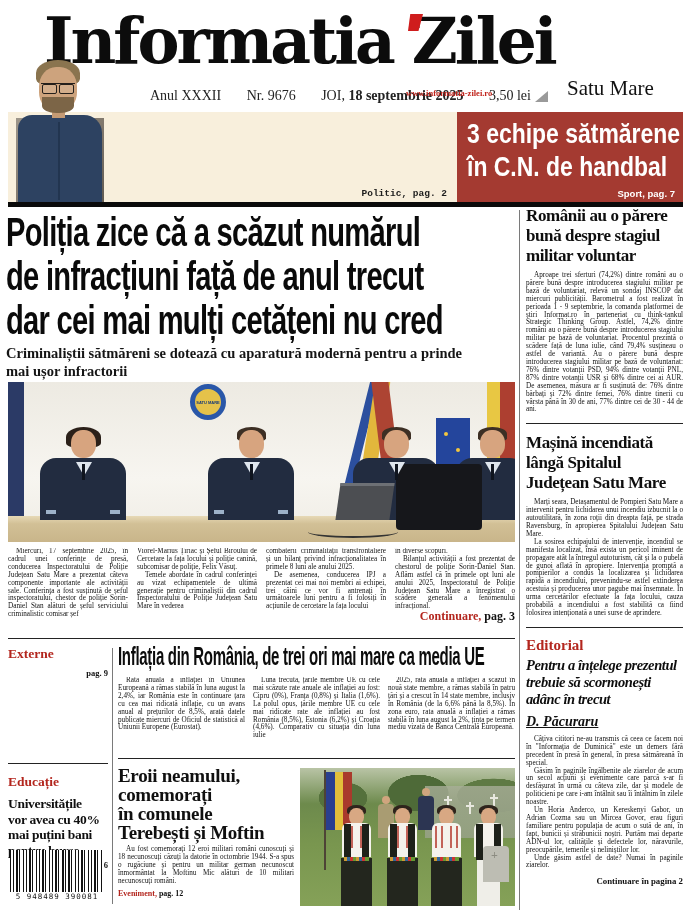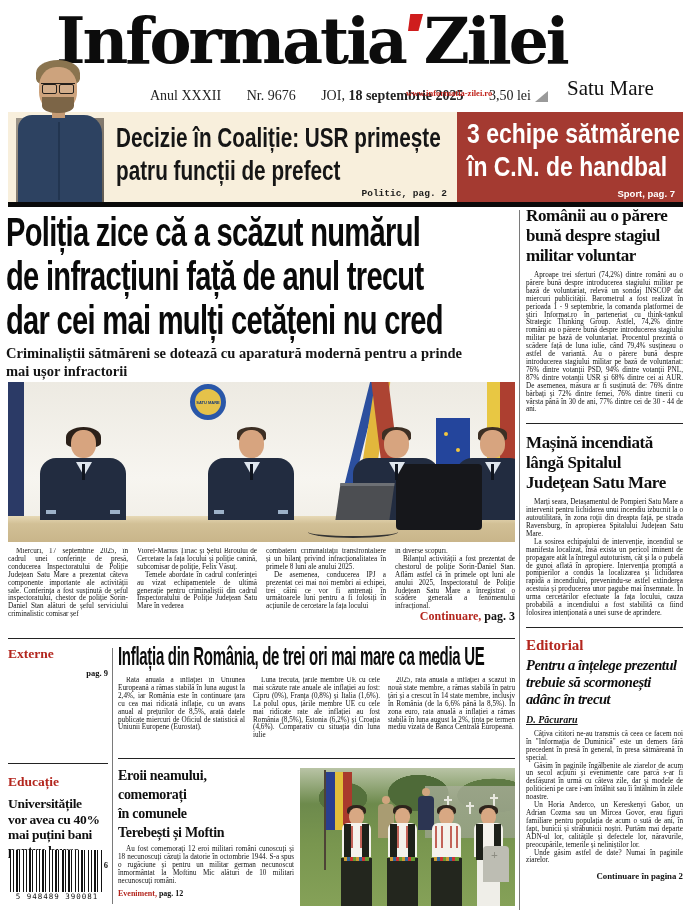--- a/index.html
+++ b/index.html
@@ -1,21 +1,21 @@
 <!DOCTYPE html>
 <html><head>
 <meta charset="utf-8">
 <style>
   html,body{margin:0;padding:0;background:#e8e8e8;}
   #page{position:relative;width:691px;height:912px;background:#fff;margin:0 auto;overflow:hidden;
         font-family:"Liberation Serif",serif;color:#111;}
   .abs{position:absolute;}
 
   
-  .mast-title{left:56px;top:4px;font-family:"DejaVu Serif",serif;font-weight:bold;
+  .mast-title{left:44px;top:4px;font-family:"DejaVu Serif",serif;font-weight:bold;
               font-size:63px;letter-spacing:-3px;color:#0c0c0c;white-space:nowrap;}
   .mast-accent{left:408px;top:14px;width:15px;height:17px;background:#cf1d1d;
                clip-path:polygon(15% 0,100% 0,70% 100%,0 100%);}
   .dateline{left:150px;top:88px;font-size:14px;color:#222;white-space:nowrap;}
   .dateline b{font-weight:bold;}
   .dl-sep{display:inline-block;width:22px;}
   .price-tri{display:inline-block;width:0;height:0;border-left:13px solid transparent;
              border-bottom:11px solid #9a9a9a;vertical-align:-2px;margin-left:4px;}
   .website{left:406px;top:88px;font-size:8.5px;font-weight:bold;color:#c0241c;}
   .edition{left:567px;top:76px;font-size:21px;color:#111;}
@@ -116,21 +116,21 @@
   
   .inflation{left:118px;top:642px;width:397px;}
   .inf-title{font-family:"Liberation Sans",sans-serif;font-weight:700;font-size:25px;color:#0c0c0c;
              white-space:nowrap;transform:scaleX(.60);transform-origin:0 50%;letter-spacing:-.5px;}
   .inf-cols{display:flex;gap:8px;margin-top:6px;height:74px;overflow:hidden;}
   .inf-cols .col{flex:1;font-size:7.2px;line-height:7.9px;text-align:justify;}
   .h2r{left:118px;top:758px;width:397px;}
 
   
   .heroes-text{left:118px;top:766px;width:176px;}
-  .heroes-text .ln{font-weight:bold;font-size:14px;line-height:19px;color:#101010;white-space:nowrap;letter-spacing:-.3px;}
+  .heroes-text .ln{font-weight:bold;font-size:19px;line-height:19px;color:#101010;white-space:nowrap;letter-spacing:-.3px;}
   .heroes-body{font-size:7.2px;line-height:7.9px;text-align:justify;margin-top:4px;}
   .heroes-kick{font-weight:bold;font-size:8px;margin-top:3px;}
 
   .photo2{left:300px;top:768px;width:215px;height:138px;overflow:hidden;
           background:linear-gradient(#b9c4a6 0,#6d8a4c 26%,#79964f 55%,#85a158 100%);}
   .p2-trees{position:absolute;left:0;top:0;width:215px;height:50px;
       background:radial-gradient(40px 26px at 20% 60%,#55713c 60%,transparent 61%),
                  radial-gradient(50px 30px at 55% 50%,#4e6a38 60%,transparent 61%),
                  radial-gradient(60px 28px at 90% 55%,#5f7a44 60%,transparent 61%);}
   .p2-cem{position:absolute;right:0;top:18px;width:90px;height:52px;background:linear-gradient(#a8ae98,#9aa38c);opacity:.8;}
@@ -158,21 +158,21 @@
   .p2-grave:after{content:"+";position:absolute;left:8px;top:2px;color:#8c8c82;font-size:12px;font-weight:bold;}
 
   
   .rcol{left:526px;top:206px;width:157px;height:706px;overflow:hidden;}
   .r-title .ln{font-weight:bold;font-size:17px;line-height:20px;color:#0e0e0e;white-space:nowrap;letter-spacing:-.4px;}
   .r-body{font-size:7.2px;line-height:7.9px;text-align:justify;margin-top:6px;}
   .r-hr{background:#232323;height:1px;margin:9px 0;}
   .ed-label{font-weight:bold;font-size:15px;color:#b3261e;margin:0;}
   .ed-title{margin-top:3px;}
   .ed-title .ln{font-weight:bold;font-style:italic;font-size:14.5px;line-height:17px;color:#0e0e0e;white-space:nowrap;letter-spacing:-.4px;}
-  .ed-author{font-weight:bold;font-style:italic;font-size:10px;text-decoration:underline;margin:6px 0 2px 0;}
+  .ed-author{font-weight:bold;font-style:italic;font-size:14px;text-decoration:underline;margin:6px 0 2px 0;}
   .ed-cont{text-align:right;font-weight:bold;font-size:8.8px;margin-top:6px;}
 </style>
 </head>
 <body>
 
 <div id="page">
 
   <div class="abs mast-title">Informatia Zilei</div>
   <div class="abs mast-accent"></div>
   <div class="abs dateline">
@@ -191,24 +191,20 @@
       <div class="placket"></div>
     <div class="neck"></div>
       <div class="hair"></div>
       <div class="face"></div>
     <div class="glasses"></div>
       <div class="beard"></div>
   </div>
 
   <div class="abs banner">
     <div class="banner-left">
-      <div class="headl">
-        <div class="ln">Decizie în Coaliție: USR primește</div>
-        <div class="ln">patru funcții de prefect</div>
-      </div>
       <div class="kicker-dark">Politic, pag. 2</div>
     </div>
     <div class="banner-right">
       <div class="ln">3 echipe sătmărene</div>
       <div class="ln">în C.N. de handbal</div>
       <div class="kicker-white">Sport, pag. 7</div>
     </div>
   </div>
   <div class="abs black-rule"></div>
 

